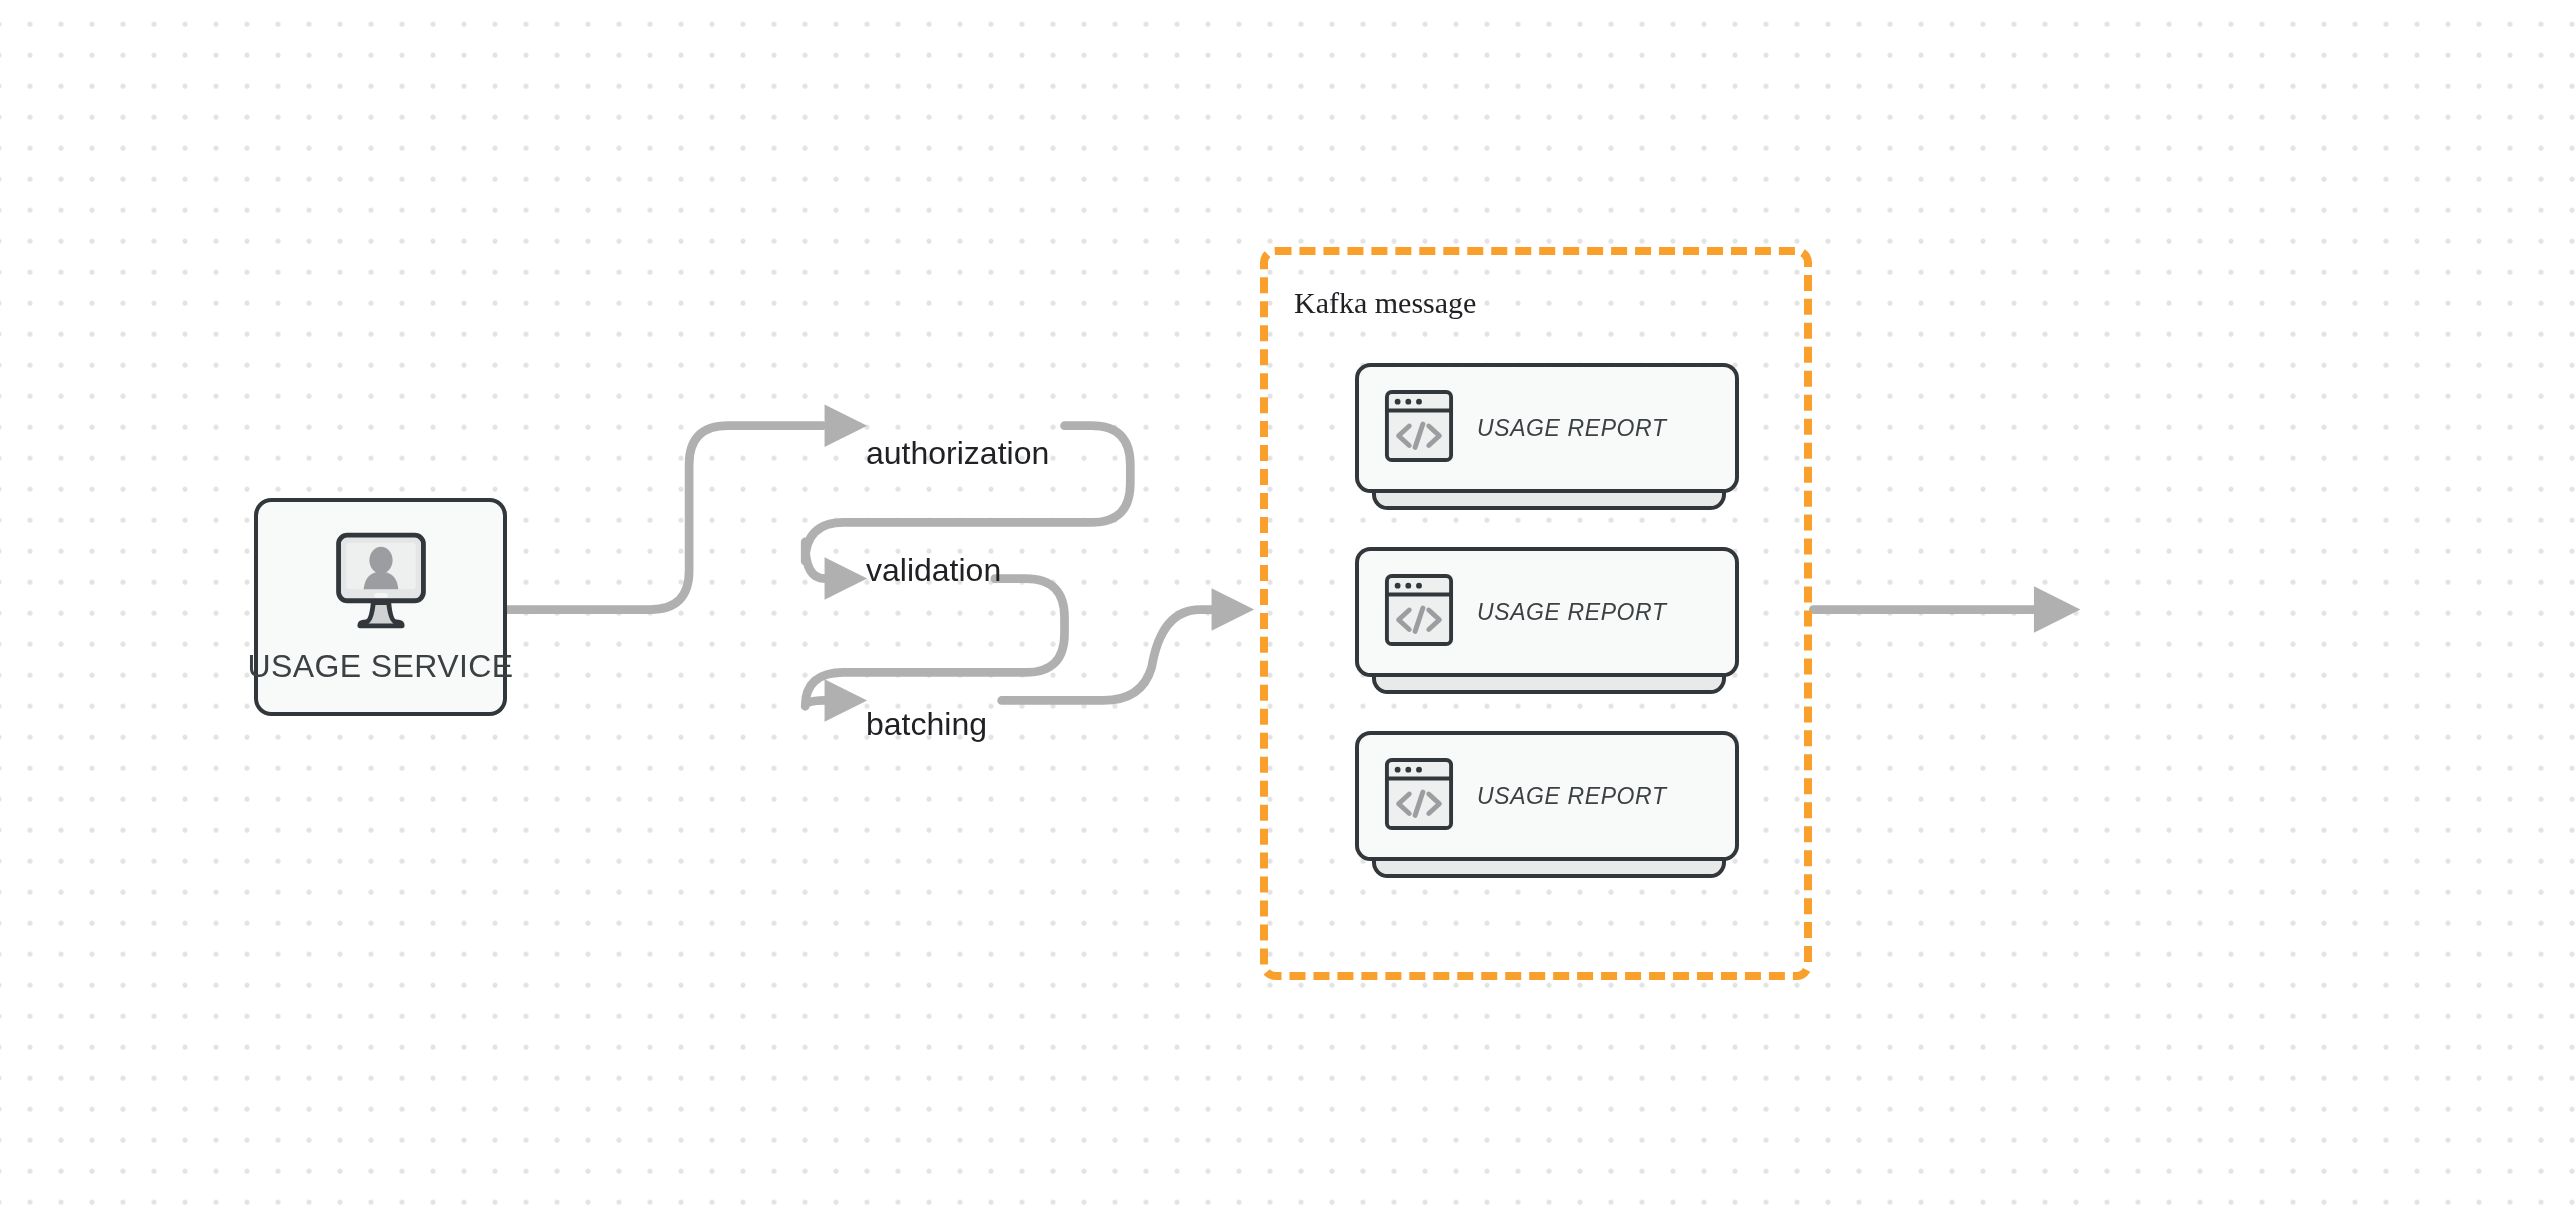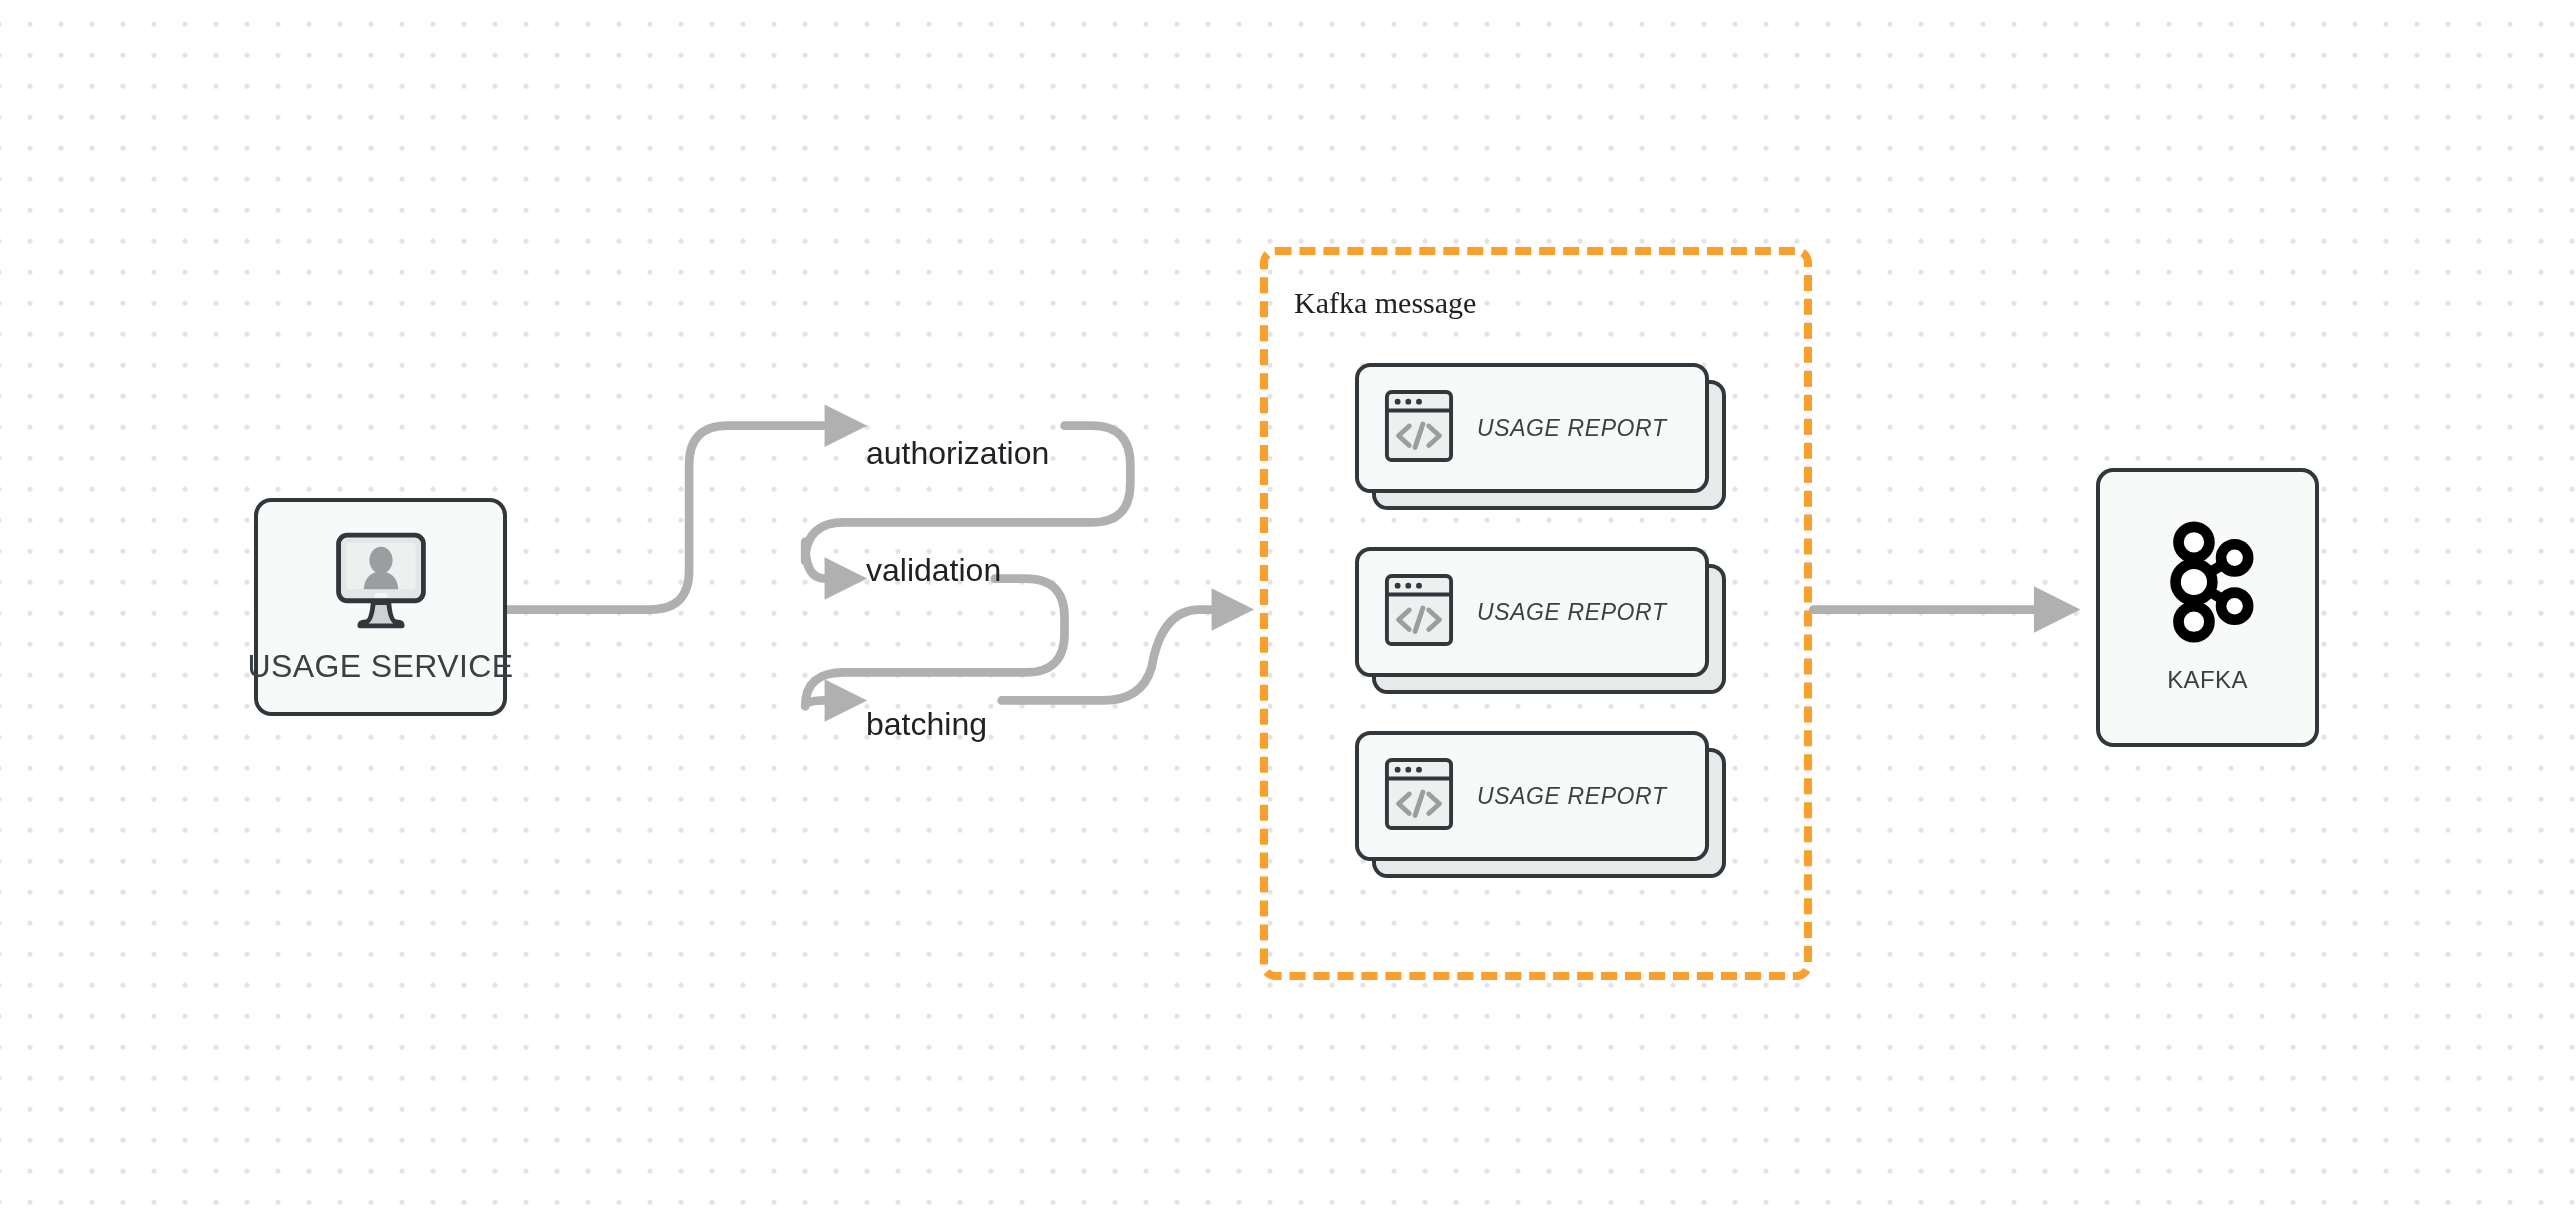--- a/index.html
+++ b/index.html
@@ -101,21 +101,21 @@
     height: 130px;
     background: #e8eaea;
     border: 4.8px solid #32373c;
     border-radius: 15.5px;
     box-sizing: border-box;
   }
   .report-card {
     position: absolute;
     left: 0;
     top: 0;
-    width: 354px;
+    width: 384px;
     height: 130px;
     background: #f8f9f9;
     border: 4.8px solid #32373c;
     border-radius: 15.5px;
     box-sizing: border-box;
     display: flex;
     flex-direction: row;
     align-items: center;
   }
   .report-card-label {
@@ -256,30 +256,15 @@
           <circle cx="36" cy="13" r="3" fill="#32373c"></circle>
           <path d="M 26 38 L 15 48 L 26 58" fill="none" stroke="#9b9da0" stroke-width="5" stroke-linecap="round" stroke-linejoin="round"></path>
           <path d="M 46 38 L 57 48 L 46 58" fill="none" stroke="#9b9da0" stroke-width="5" stroke-linecap="round" stroke-linejoin="round"></path>
           <line x1="40" y1="36" x2="32" y2="60" stroke="#9b9da0" stroke-width="5" stroke-linecap="round"></line>
         </svg>
       </span>
       <span class="report-card-label">USAGE REPORT</span>
     </div>
   </div>
 
-  <div class="node-box" id="kafka-node">
-    <span class="node-icon">
-      <svg width="105" height="122" viewBox="0 0 108 126">
-        <line x1="40" y1="28" x2="40" y2="98" stroke="#000" stroke-width="11"></line>
-        <line x1="40" y1="63" x2="78" y2="40" stroke="#000" stroke-width="11"></line>
-        <line x1="40" y1="63" x2="78" y2="86" stroke="#000" stroke-width="11"></line>
-        <circle cx="40" cy="22" r="16" fill="#fff" stroke="#000" stroke-width="11"></circle>
-        <circle cx="40" cy="104" r="16" fill="#fff" stroke="#000" stroke-width="11"></circle>
-        <circle cx="40" cy="63" r="19" fill="#fff" stroke="#000" stroke-width="11"></circle>
-        <circle cx="82" cy="38" r="14" fill="#fff" stroke="#000" stroke-width="11"></circle>
-        <circle cx="82" cy="88" r="14" fill="#fff" stroke="#000" stroke-width="11"></circle>
-      </svg>
-    </span>
-    <span class="node-label">KAFKA</span>
-  </div>
 
 </div>
 
 
 </body></html>

